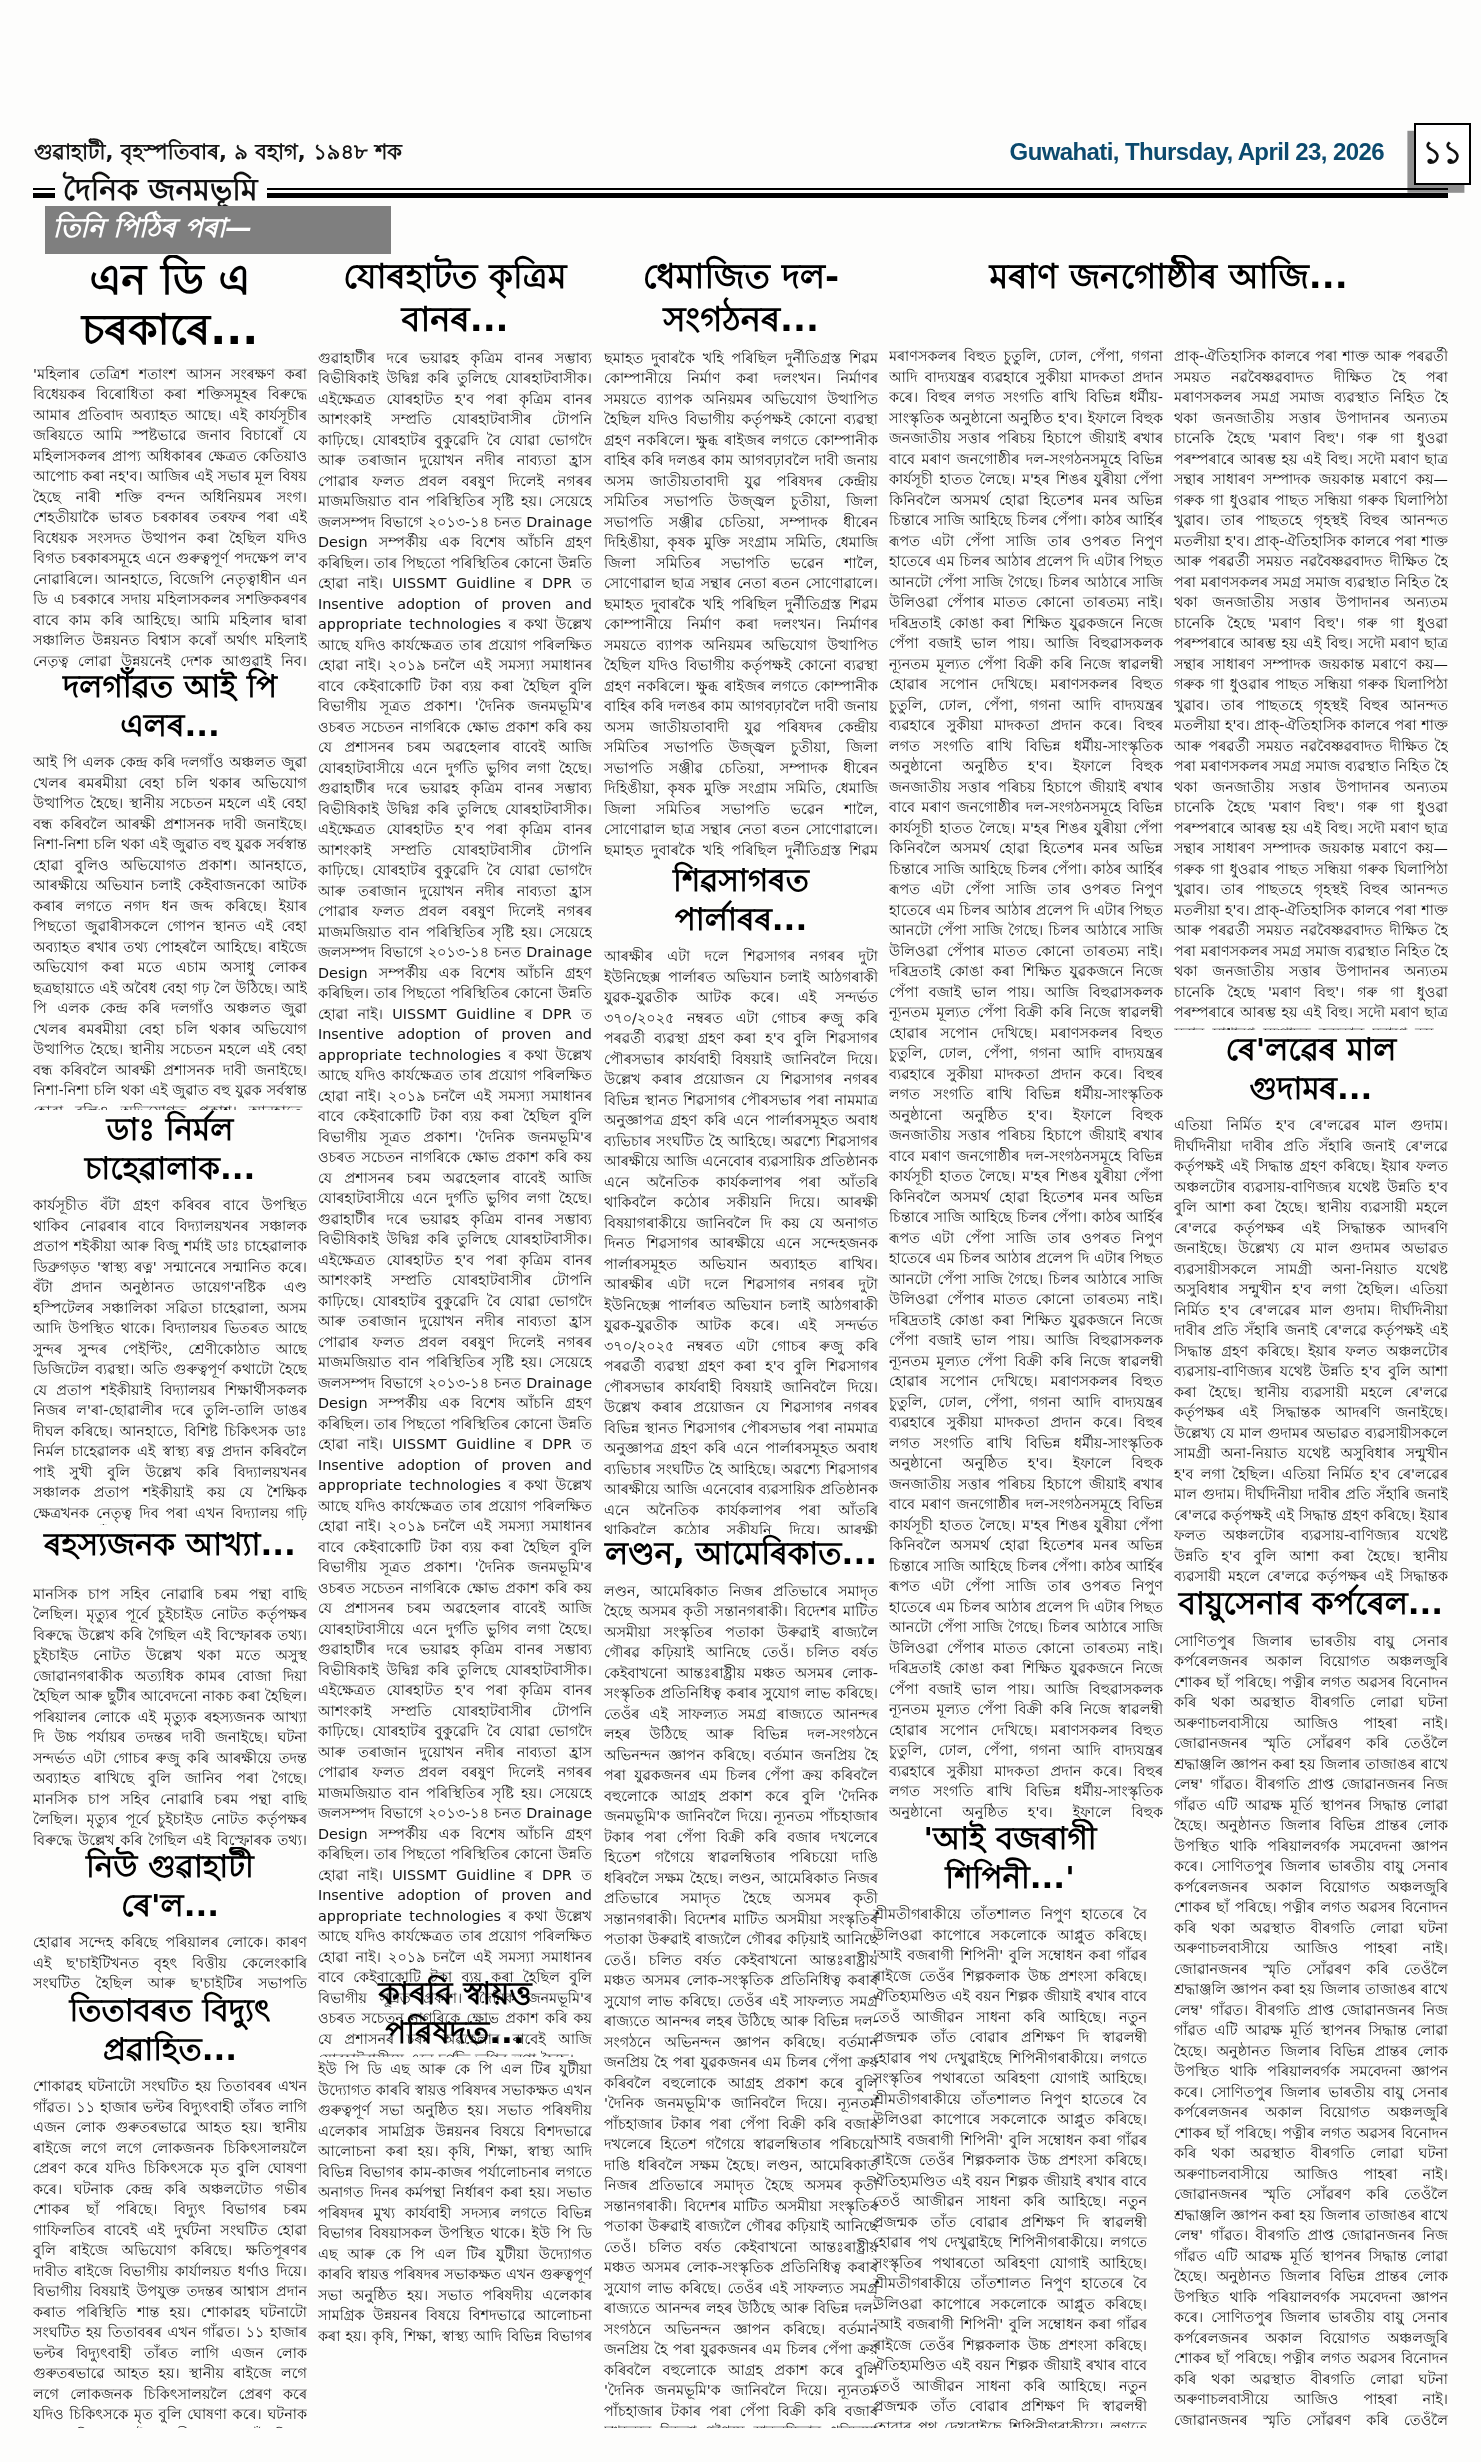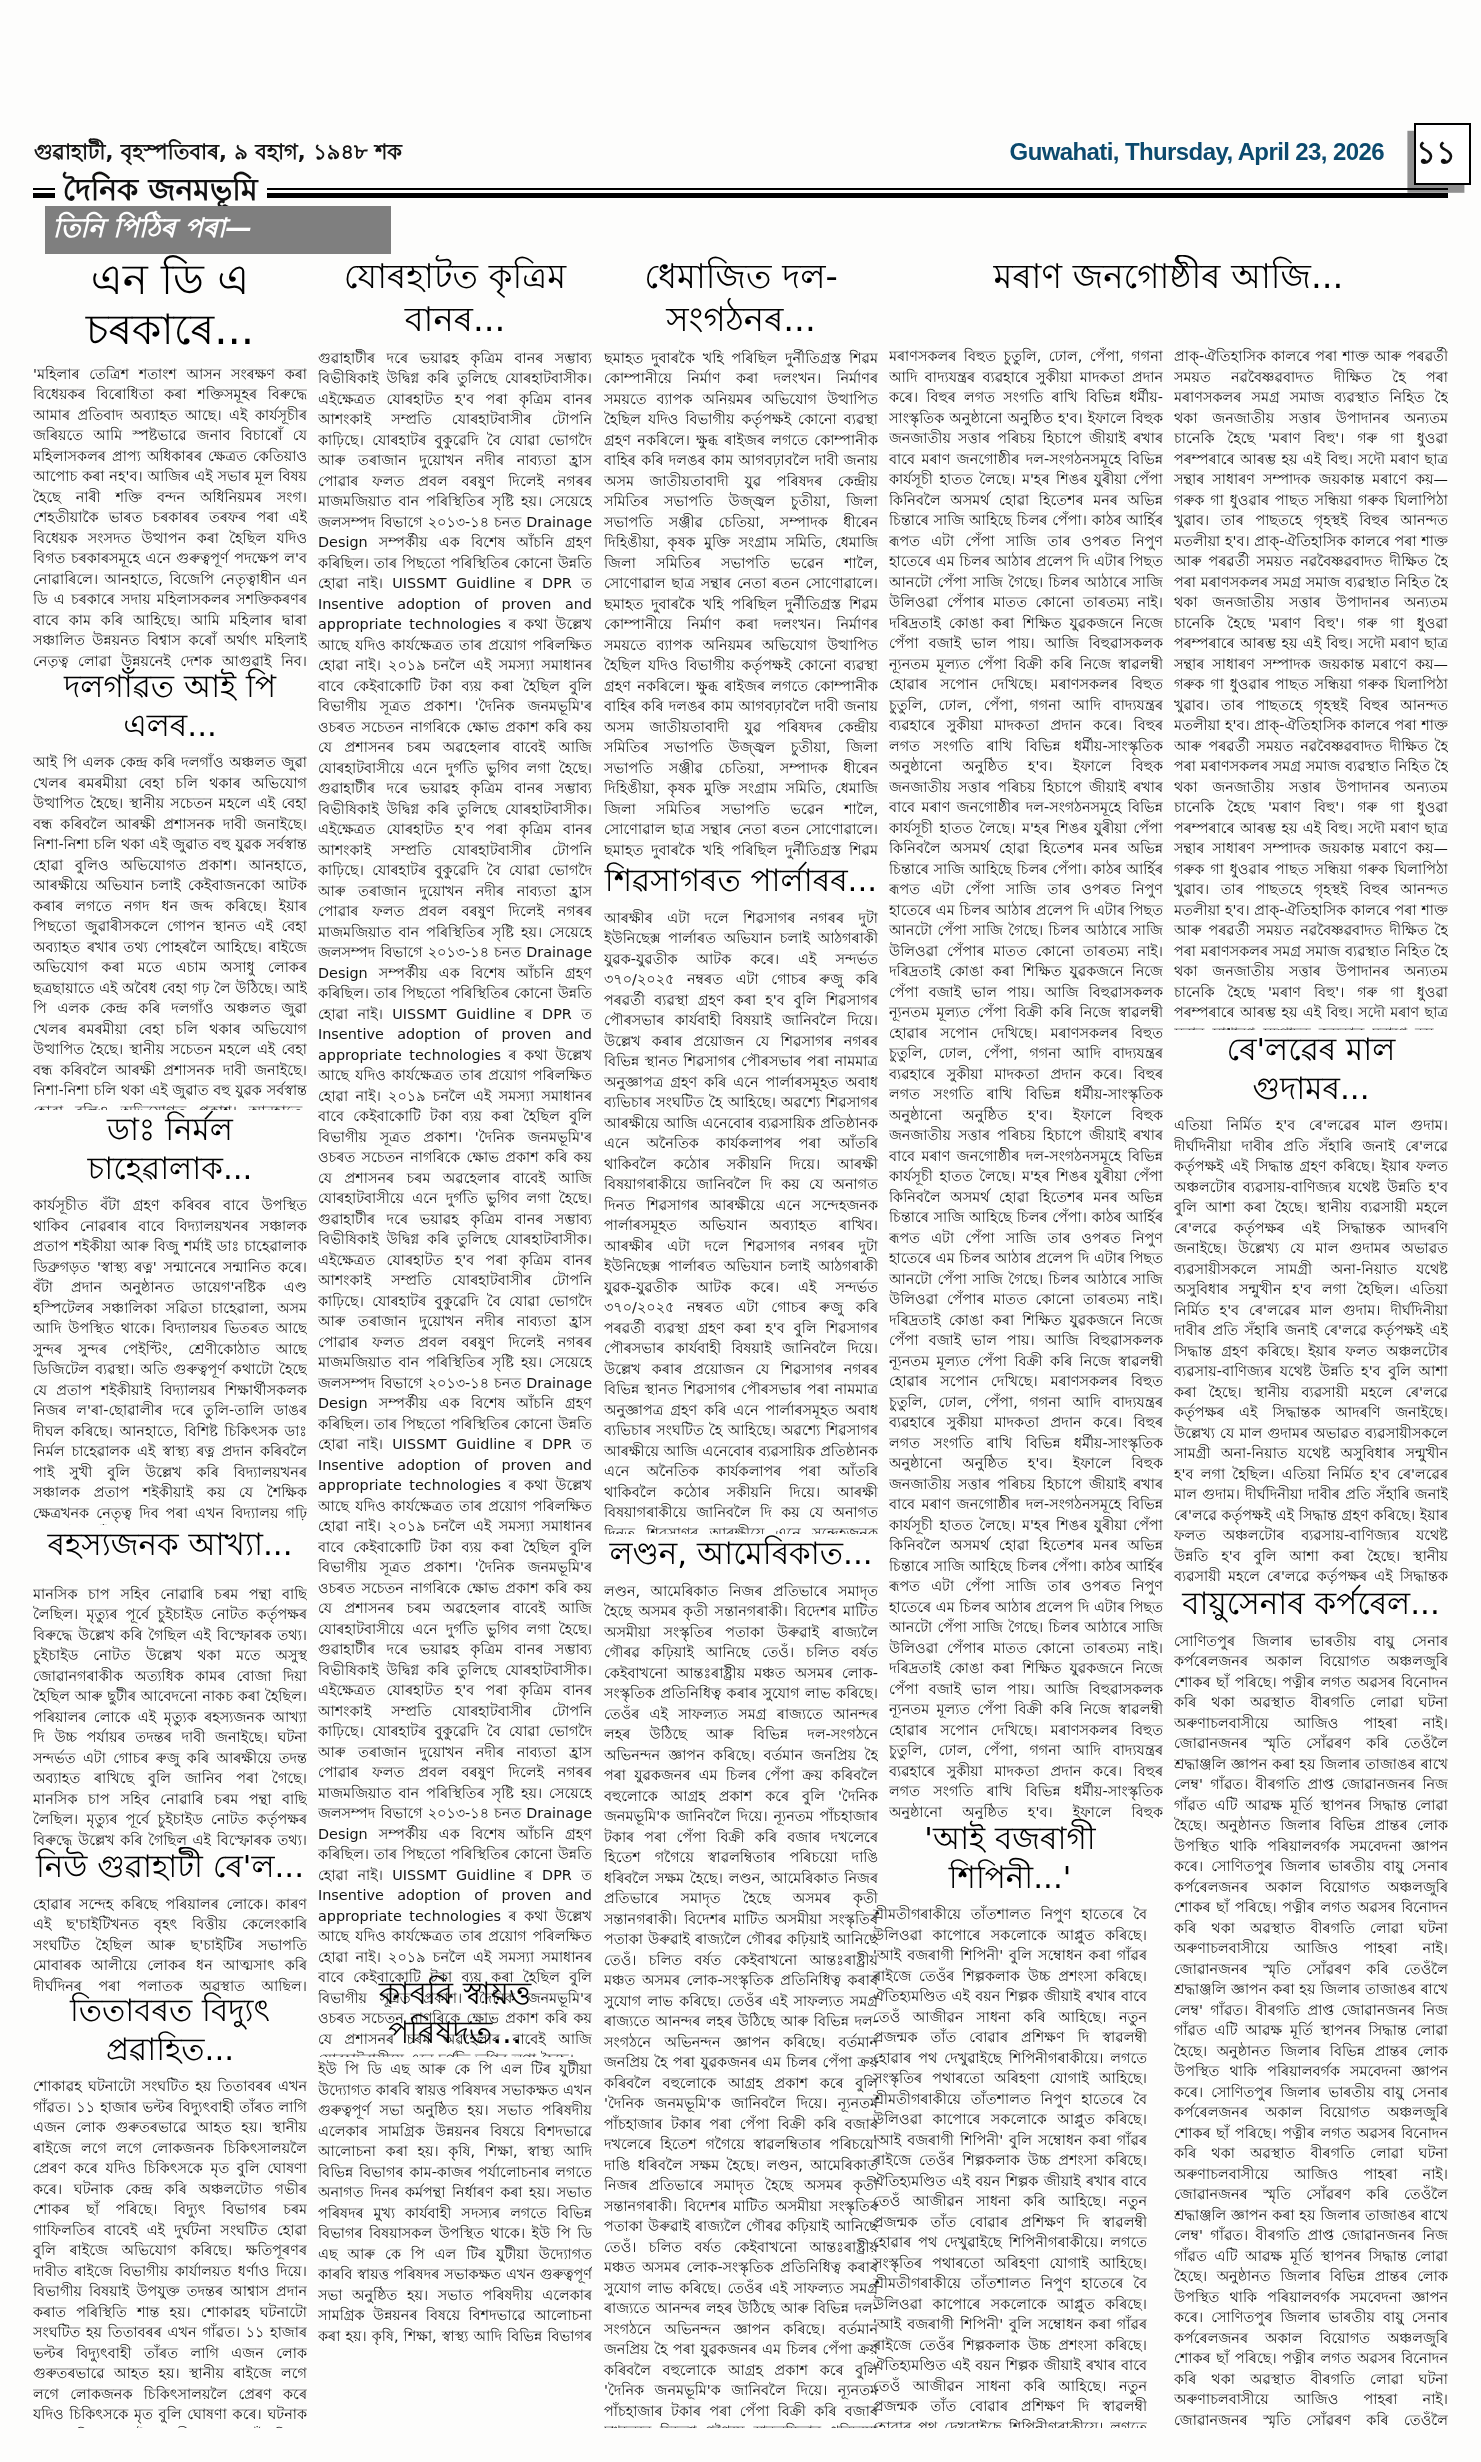--- a/index.html
+++ b/index.html
@@ -3,32 +3,32 @@
 <meta charset="utf-8">
 <style>
   html,body{margin:0;padding:0;background:#e8e8e8;}
   .page{position:relative;width:1481px;height:2462px;background:#fdfdfc;margin:0 auto;
         font-family:"DejaVu Sans",sans-serif;color:#111;overflow:hidden;}
   .dateline-as{position:absolute;left:34px;top:136px;font-size:21px;font-weight:bold;color:#151515;}
   .dateline-en{position:absolute;right:97px;top:138px;font-size:24px;font-weight:bold;
                letter-spacing:-0.6px;color:#0c4a6e;font-family:"Liberation Sans",sans-serif;}
   .pagenum-box{position:absolute;right:10px;top:123px;width:53px;height:58px;background:#fff;
                border:2.2px solid #000;box-shadow:-6.6px 7.8px 0 #8f8f8f;display:flex;
-               align-items:center;font-size:31px;font-weight:bold;}
+               align-items:center;justify-content:center;font-size:31px;font-weight:bold;}
   .masthead{position:absolute;left:33px;top:178px;right:33px;display:flex;align-items:center;}
   .drule{height:3.9px;border-top:2.2px solid #000;border-bottom:5.5px solid #000;}
   .drule.short{width:22px;margin-right:7.8px;}
   .drule.long{flex:1 1 auto;margin-left:8.9px;}
   .nameplate{font-size:30px;font-weight:bold;white-space:nowrap;line-height:1;
              transform:translateY(-3.3px);}
   .banner{position:absolute;left:33px;top:206px;width:346px;height:48px;background:#7f7f7f;
           color:#fff;display:flex;align-items:center;padding-left:7.8px;box-sizing:border-box;
           font-size:26.6px;font-weight:bold;font-style:italic;margin-left:12px;}
   .art{position:absolute;display:flex;flex-direction:column;overflow:hidden;box-sizing:border-box;}
-  .art h2{margin:0 0 7.8px 0;text-align:center;font-weight:normal;line-height:1.25;
+  .art h2{margin:0 0 7.8px 0;text-align:center;font-weight:bold;line-height:1.25;
           font-size:31px;color:#000;flex:0 0 auto;}
   .art .body{flex:1 1 auto;overflow:hidden;text-align:justify;font-size:14.4px;line-height:20.5px;
              color:#161616;}
   .h-xl h2{font-size:42px;line-height:1.2;}
   .h-lg h2{font-size:34px;}
 </style>
 </head>
 <body>
 
 <div class="page">

